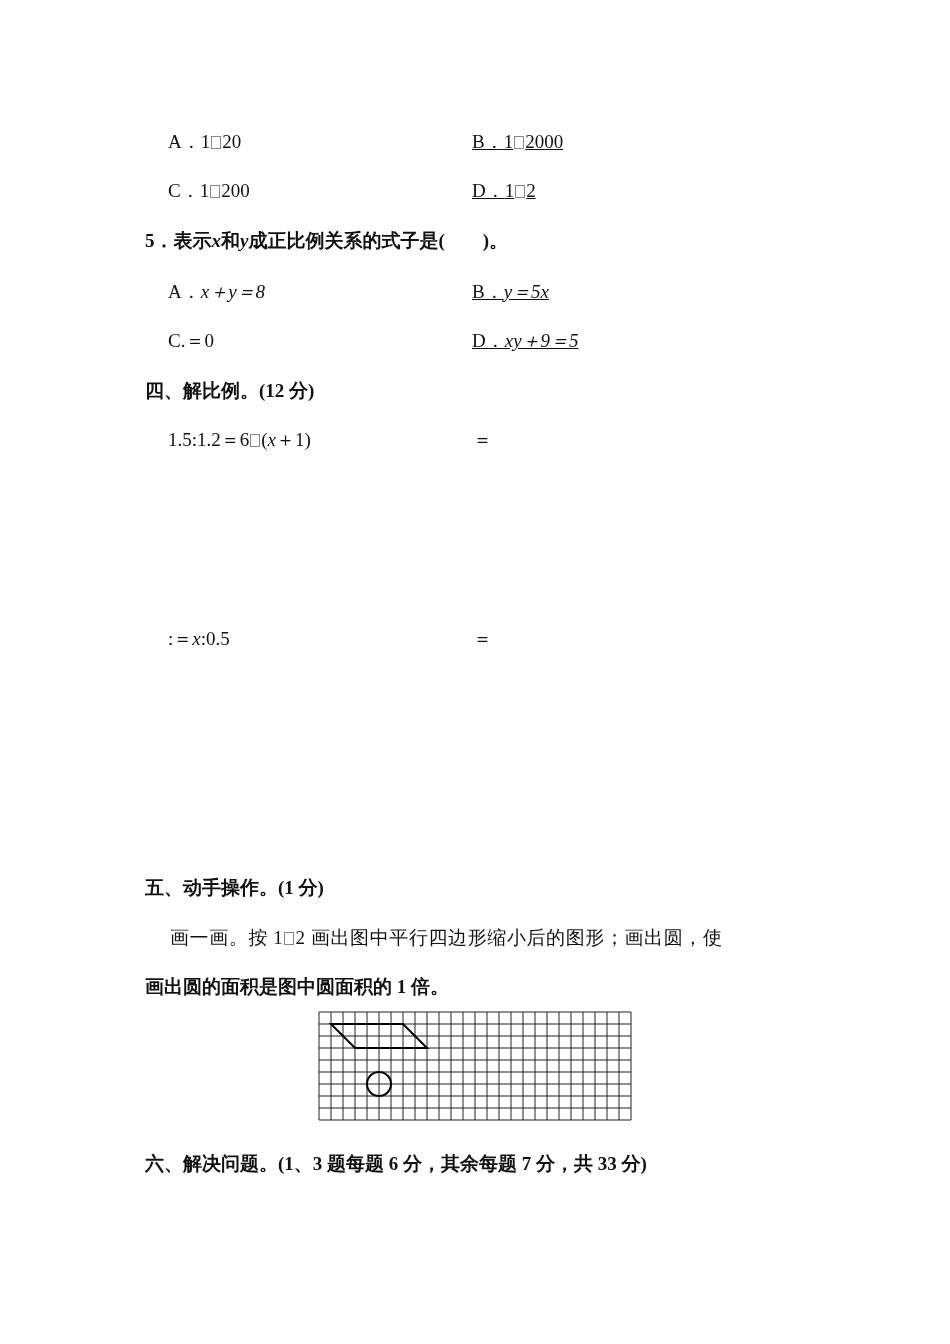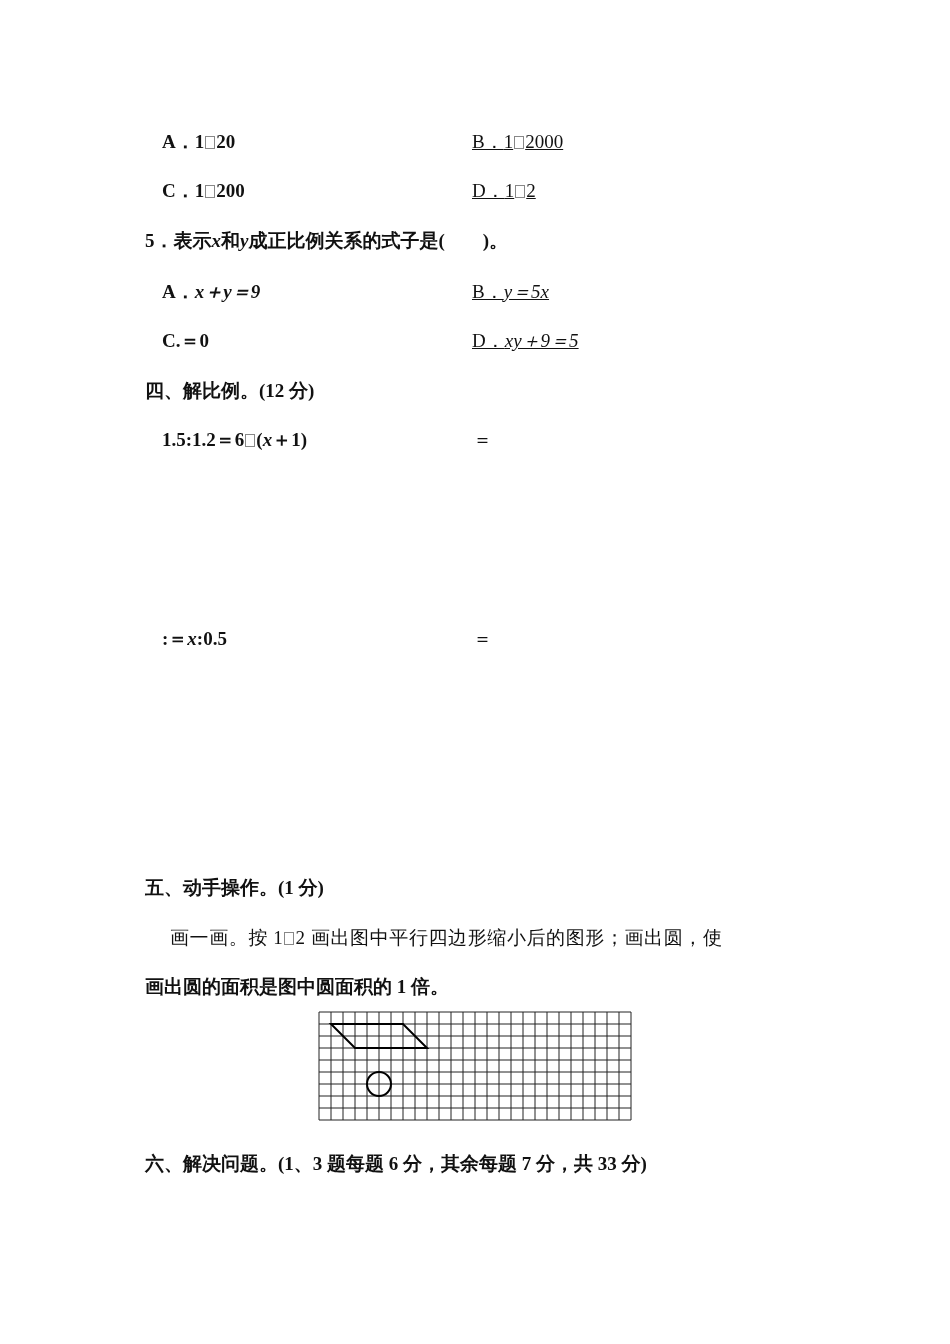--- a/index.html
+++ b/index.html
@@ -2,21 +2,21 @@
 <html><head>
   <meta charset="utf-8">
   <style>
     html, body { margin: 0; padding: 0; background: #ffffff; }
     body {
       width: 950px; height: 1344px; position: relative; overflow: hidden;
       font-family: "Liberation Serif", "DejaVu Serif", serif;
       color: #111; font-size: 19px;
     }
     .line { position: absolute; white-space: nowrap; line-height: 24px; }
-    .opt-l { left: 162px; font-weight: bold; }
+    .opt-l { left: 168px; }
     .opt-r { left: 472px; text-decoration: underline; }
     .hdr { left: 145px; font-weight: bold; }
     .eq-r { left: 473px; }
     i { font-style: italic; }
     .box {
       display: inline-block; width: 10px; height: 13px; border: 1px solid #888;
       vertical-align: -1px; margin: 0 1px; box-sizing: border-box;
     }
     .grid-wrap { position: absolute; left: 318px; top: 1011px; }
   </style>
@@ -33,21 +33,21 @@
   <span>C．</span><span>1</span><span class="box"></span><span>200</span>
 </div>
 <div class="line opt-r" style="top:179px">
   <span>D．</span><span>1</span><span class="box"></span><span>2</span>
 </div>
 
 <div class="line hdr" style="top:229px">
   <span>5．</span><span>表示</span><i>x</i><span>和</span><i>y</i><span>成正比例关系的式子是(　　)。</span>
 </div>
 <div class="line opt-l" style="top:280px">
-  <span>A．</span><i>x＋y＝9</i>
+  <span>A．</span><i>x＋y＝8</i>
 </div>
 <div class="line opt-r" style="top:280px">
   <span>B．</span><i>y＝5x</i>
 </div>
 <div class="line opt-l" style="top:329px">
   <span>C.</span><span>＝0</span>
 </div>
 <div class="line opt-r" style="top:329px">
   <span>D．</span><i>xy＋9＝5</i>
 </div>

